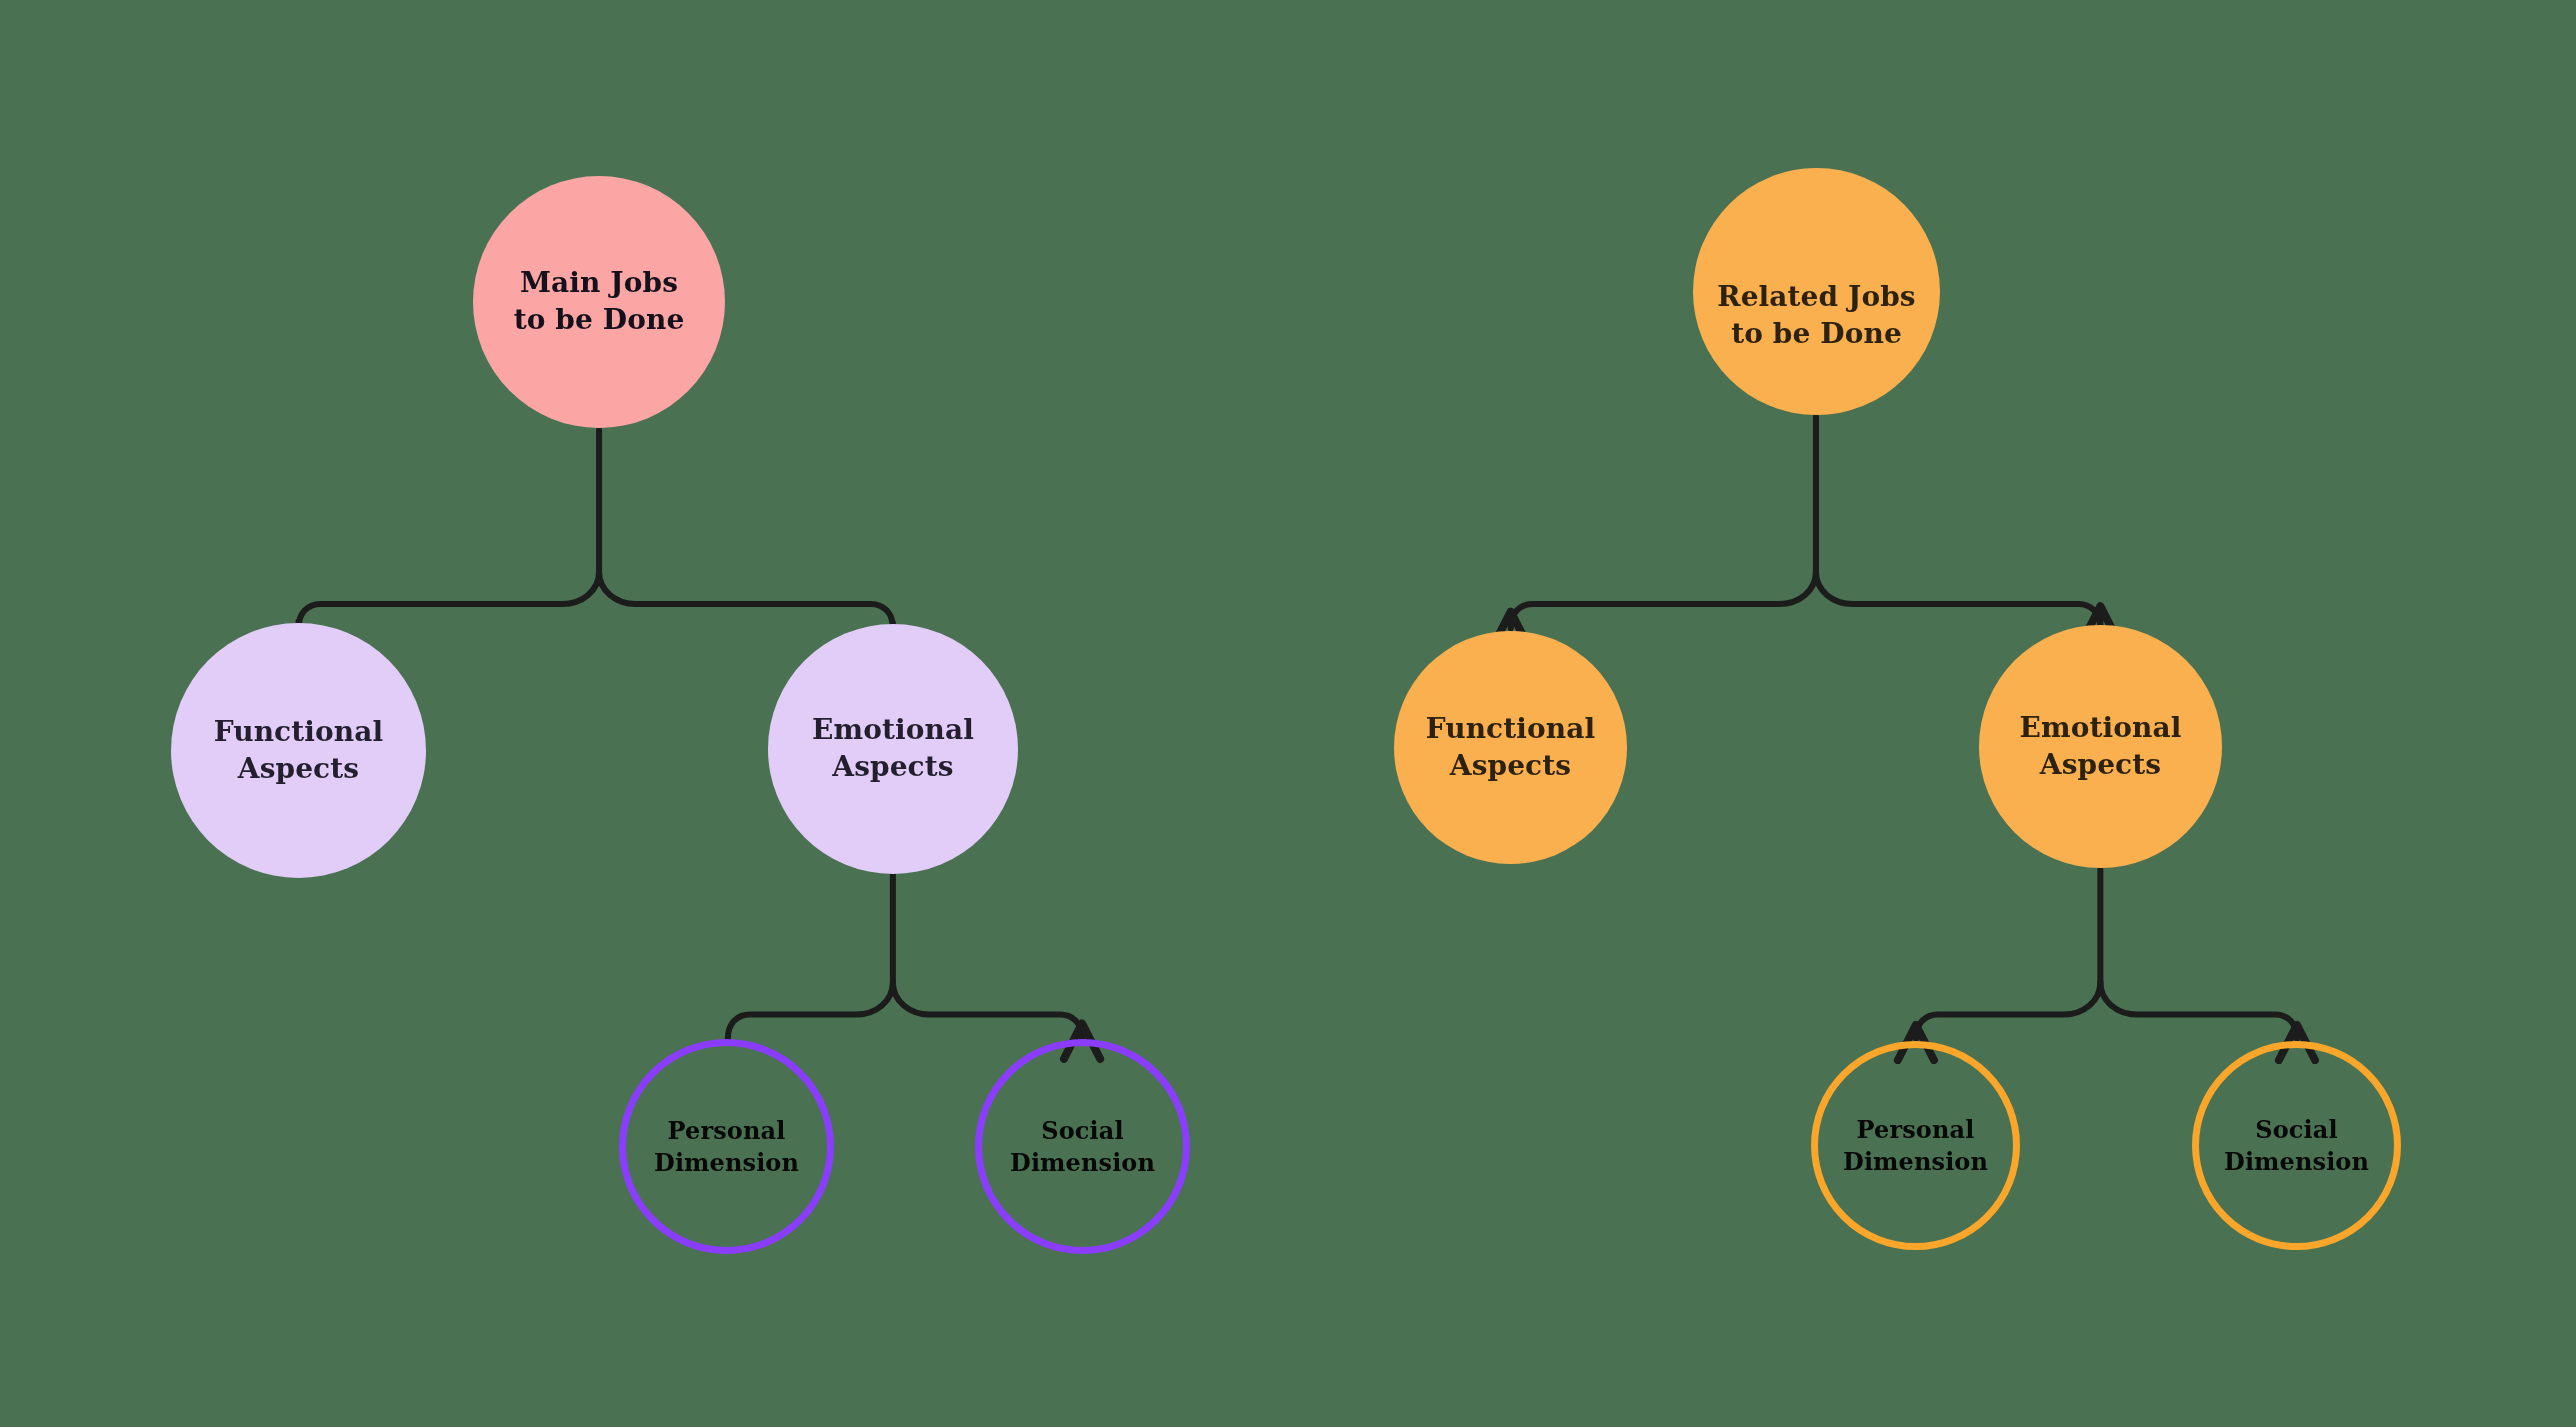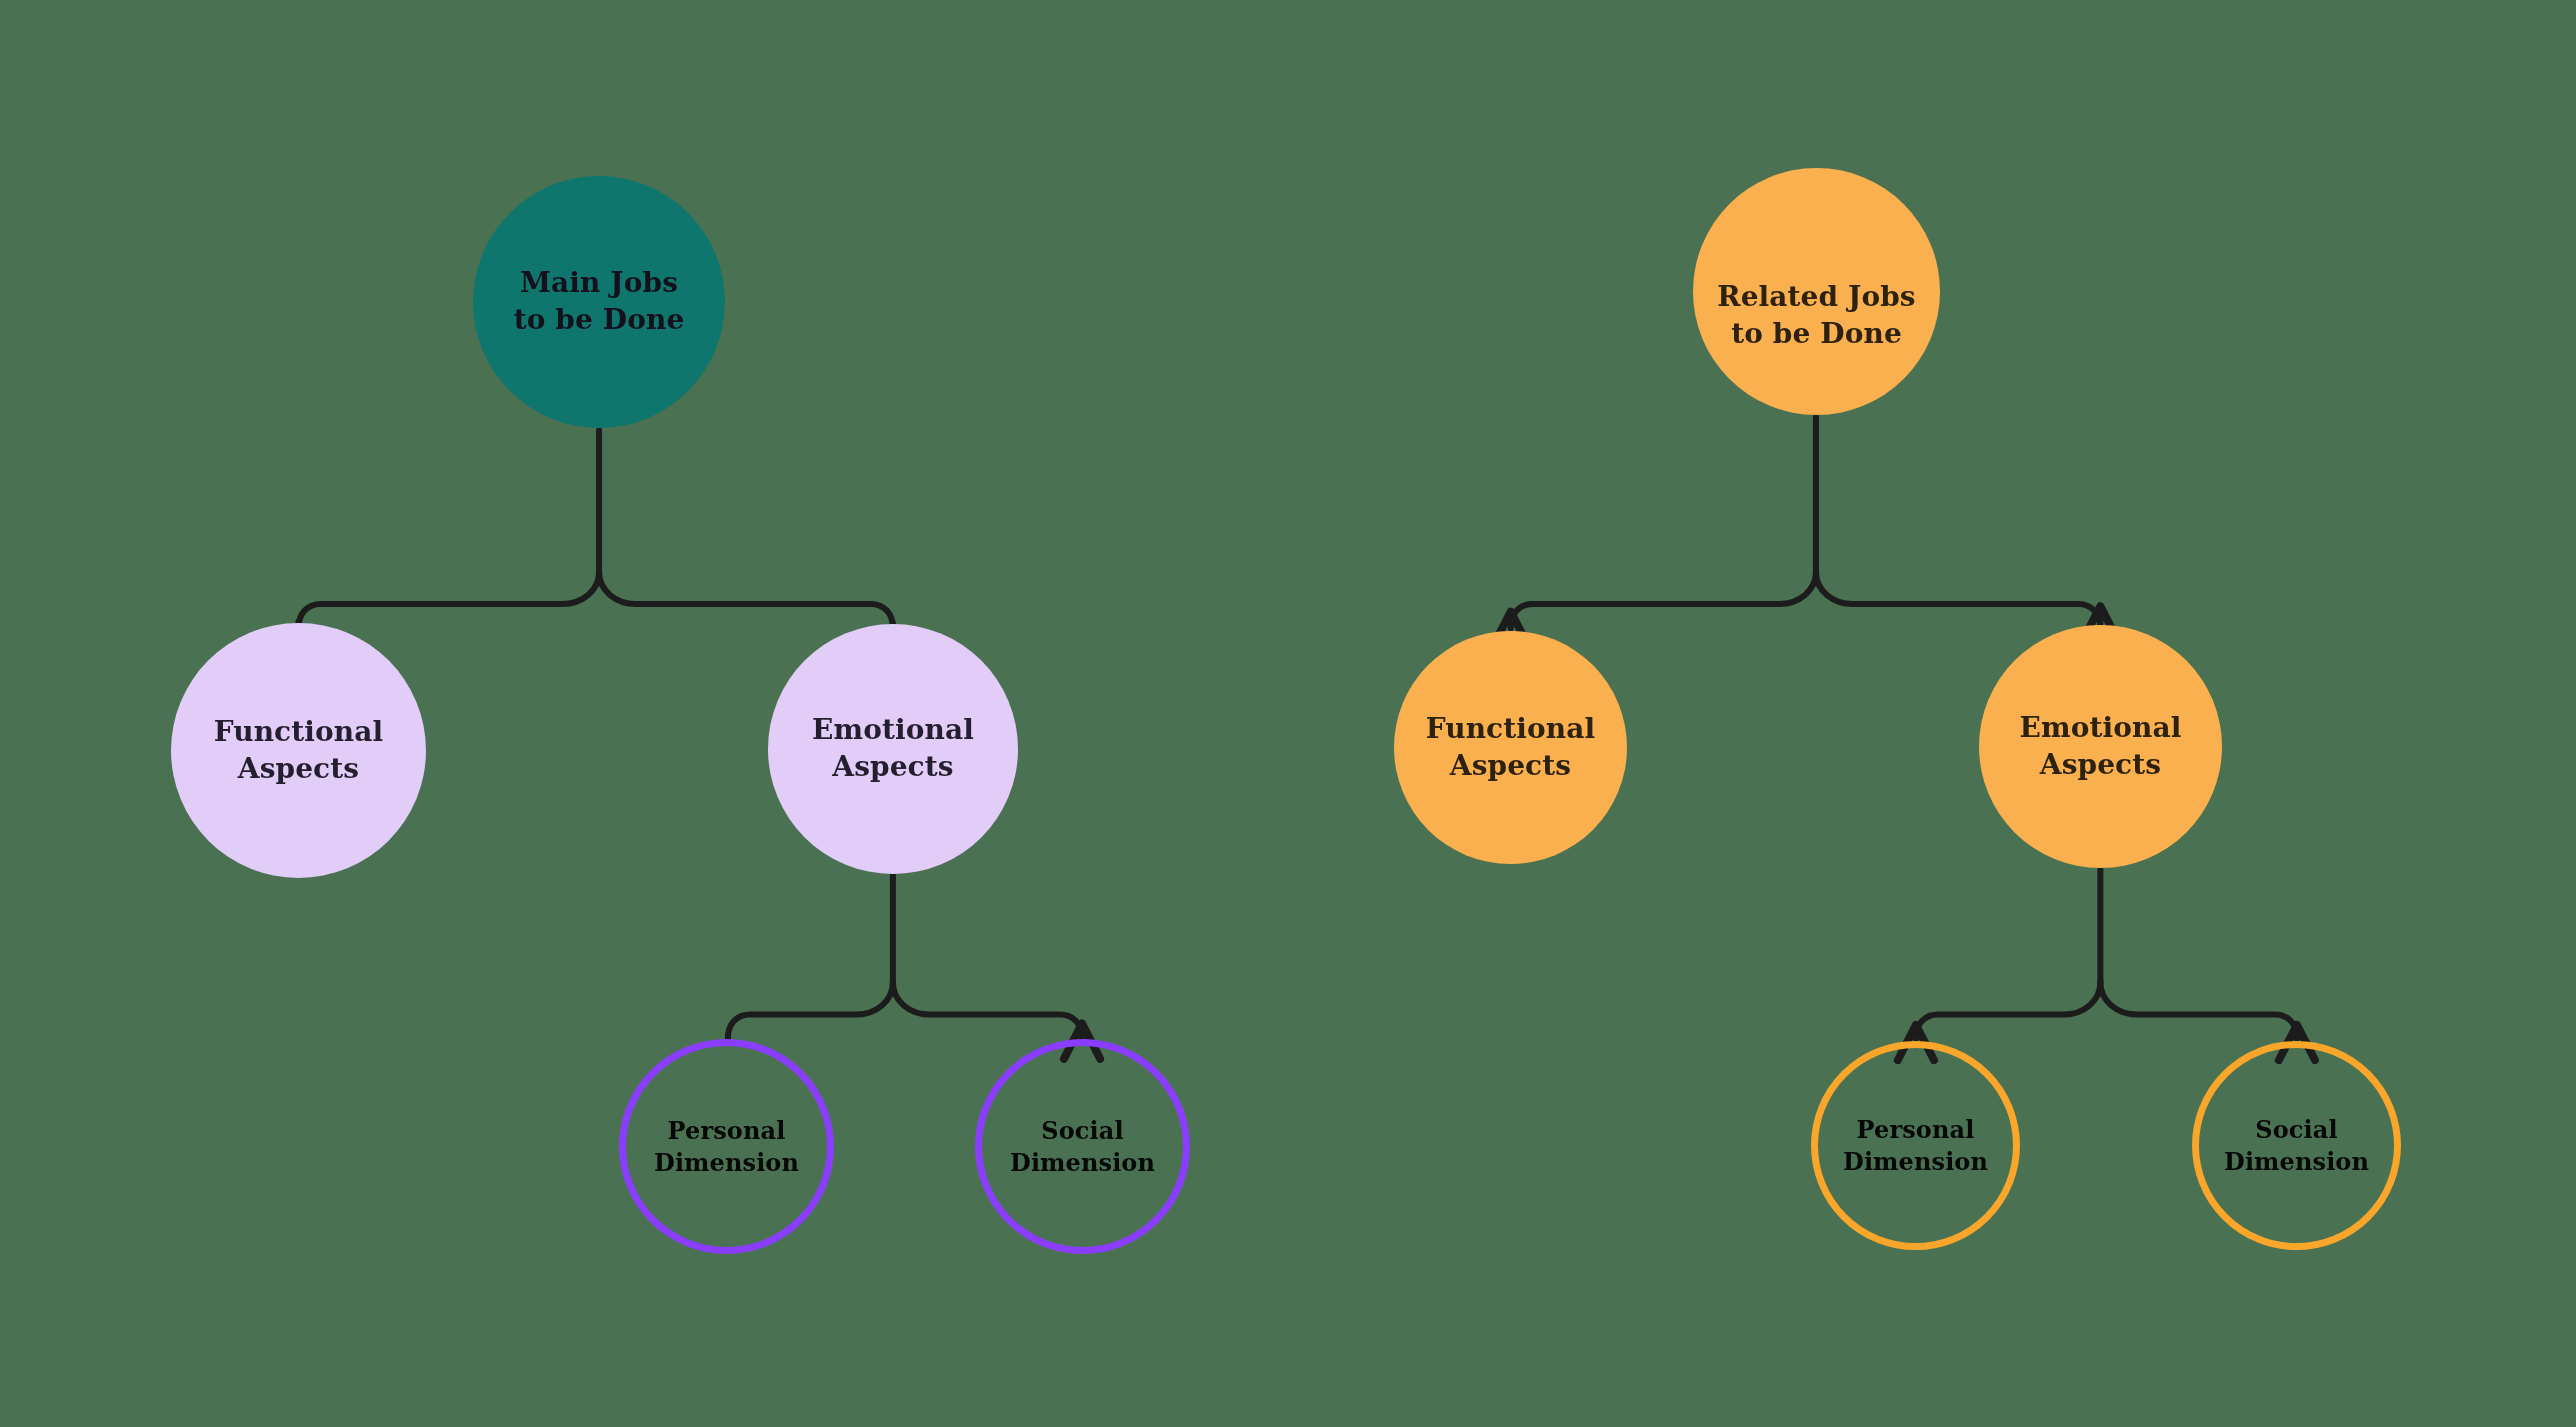--- a/index.html
+++ b/index.html
@@ -36,21 +36,21 @@
     line-height: 1.32;
     letter-spacing: 0.1px;
     white-space: pre-line;
     pointer-events: none;
   }
 
   
   .n-purple-root {
     left: 473px; top: 176px;
     width: 252px; height: 252px;
-    background: #0f766e;
+    background: #fca5a5;
   }
   .n-purple-root .label { font-size: 28px; color: #15111c; }
 
   .n-purple-func {
     left: 171px; top: 623px;
     width: 255px; height: 255px;
     background: #e1cdf7;
   }
   .n-purple-func .label { font-size: 28px; color: #241f2e; }
 

